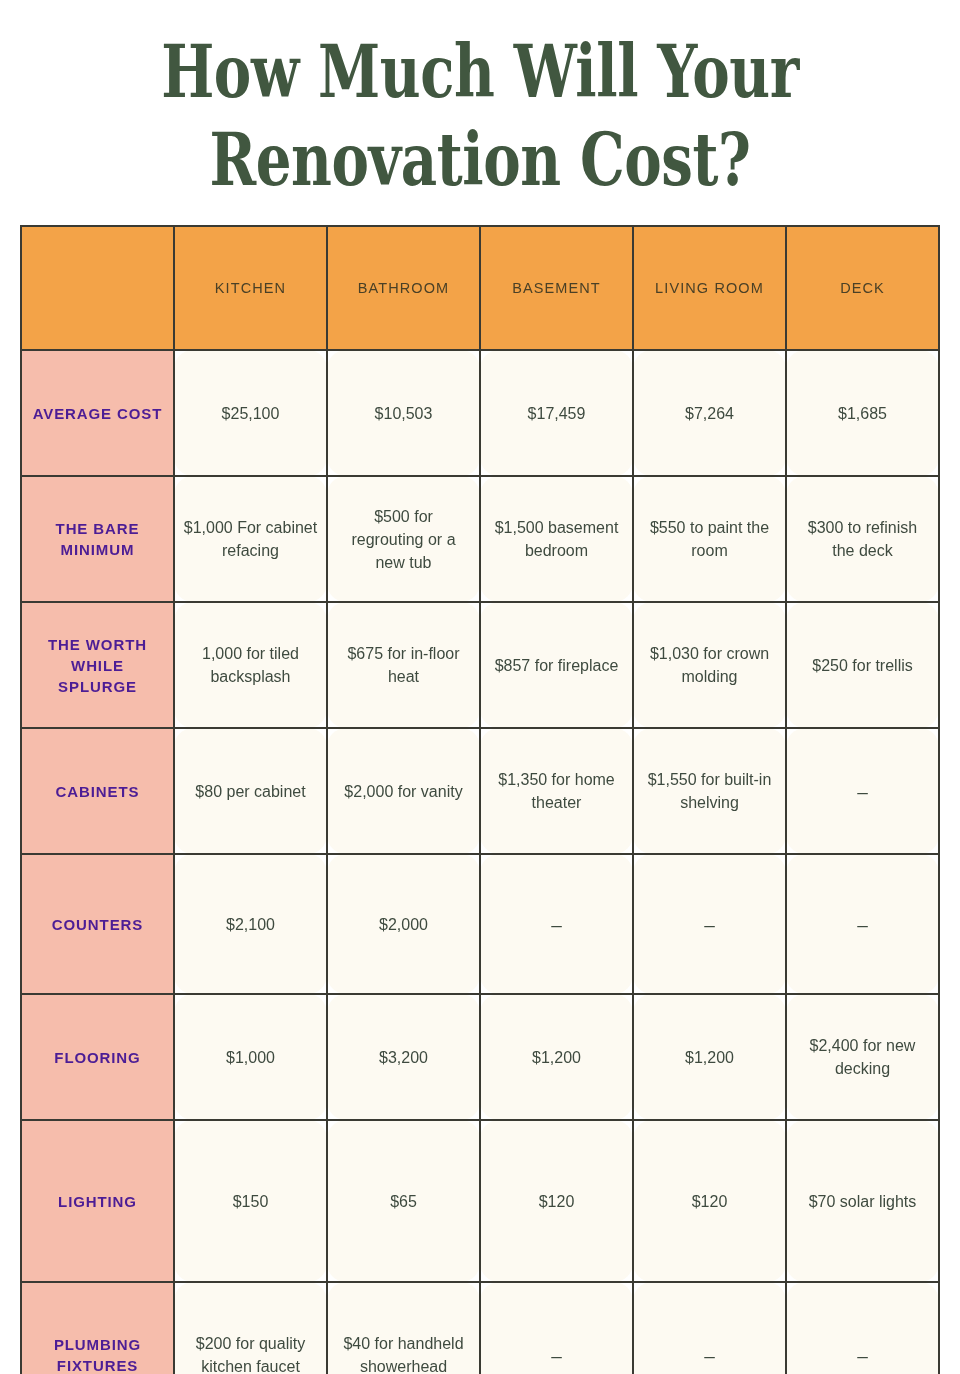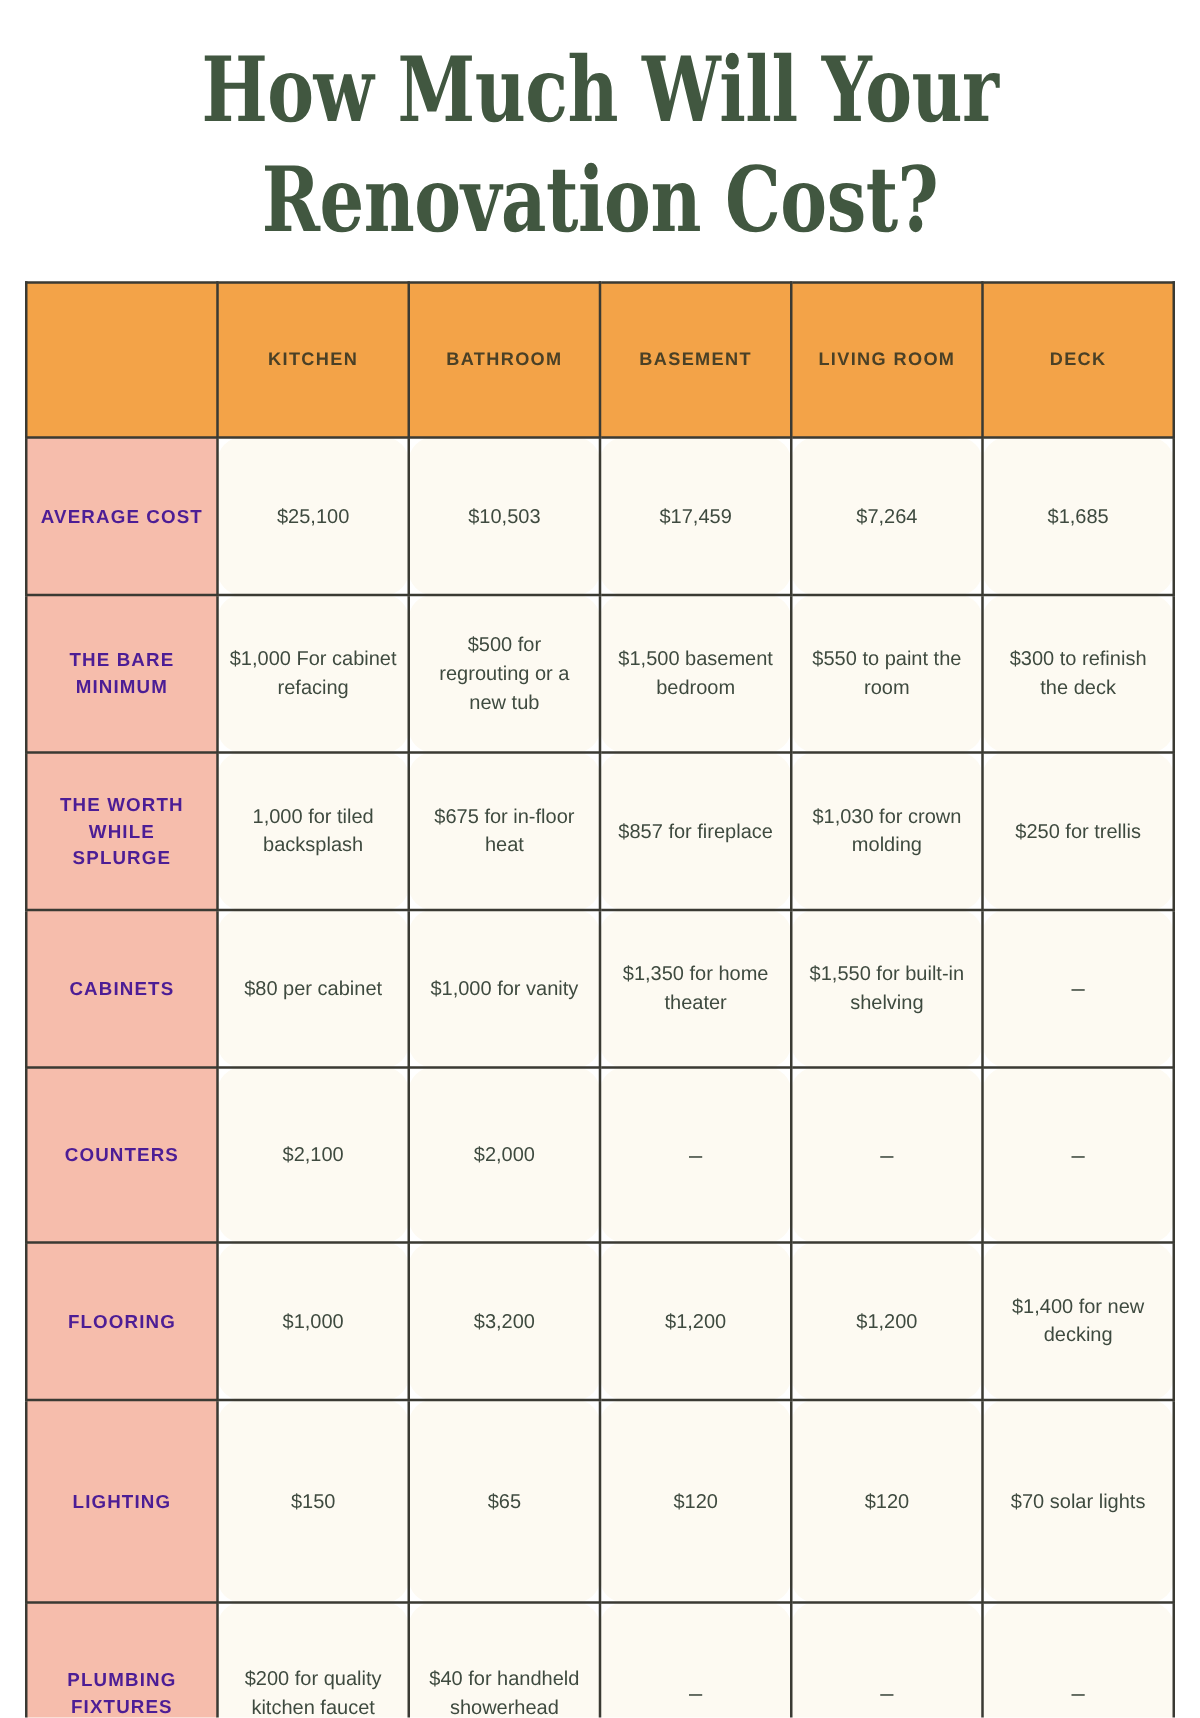--- a/index.html
+++ b/index.html
@@ -68,21 +68,21 @@
   
   col.c-label  { width: 153px; }
   col.c-data   { width: 153px; }
 
   
   thead th {
     background: #f3a348;
     height: 124px;
     color: #4a4026;
     font-size: 14.5px;
-    font-weight: 700;
+    font-weight: 400;
     letter-spacing: 1.1px;
     line-height: 20px;
     text-transform: uppercase;
     margin-left: 36px;
   }
   thead th.corner {
     background: #f3a348;
   }
 
   
@@ -175,42 +175,42 @@
           <td class="data-cell">1,000 for tiled backsplash</td>
           <td class="data-cell">$675 for in-floor heat</td>
           <td class="data-cell">$857 for fireplace</td>
           <td class="data-cell">$1,030 for crown molding</td>
           <td class="data-cell">$250 for trellis</td>
         </tr>
 
         <tr class="r-cabinets">
           <td class="row-label">CABINETS</td>
           <td class="data-cell">$80 per cabinet</td>
-          <td class="data-cell">$1,000 for vanity</td>
+          <td class="data-cell">$2,000 for vanity</td>
           <td class="data-cell">$1,350 for home theater</td>
           <td class="data-cell">$1,550 for built-in shelving</td>
           <td class="data-cell empty">–</td>
         </tr>
 
         <tr class="r-counters">
           <td class="row-label">COUNTERS</td>
           <td class="data-cell">$2,100</td>
           <td class="data-cell">$2,000</td>
           <td class="data-cell empty">–</td>
           <td class="data-cell empty">–</td>
           <td class="data-cell empty">–</td>
         </tr>
 
         <tr class="r-flooring">
           <td class="row-label">FLOORING</td>
           <td class="data-cell">$1,000</td>
           <td class="data-cell">$3,200</td>
           <td class="data-cell">$1,200</td>
           <td class="data-cell">$1,200</td>
-          <td class="data-cell">$1,400 for new decking</td>
+          <td class="data-cell">$2,400 for new decking</td>
         </tr>
 
         <tr class="r-lighting">
           <td class="row-label">LIGHTING</td>
           <td class="data-cell">$150</td>
           <td class="data-cell">$65</td>
           <td class="data-cell">$120</td>
           <td class="data-cell">$120</td>
           <td class="data-cell">$70 solar lights</td>
         </tr>

